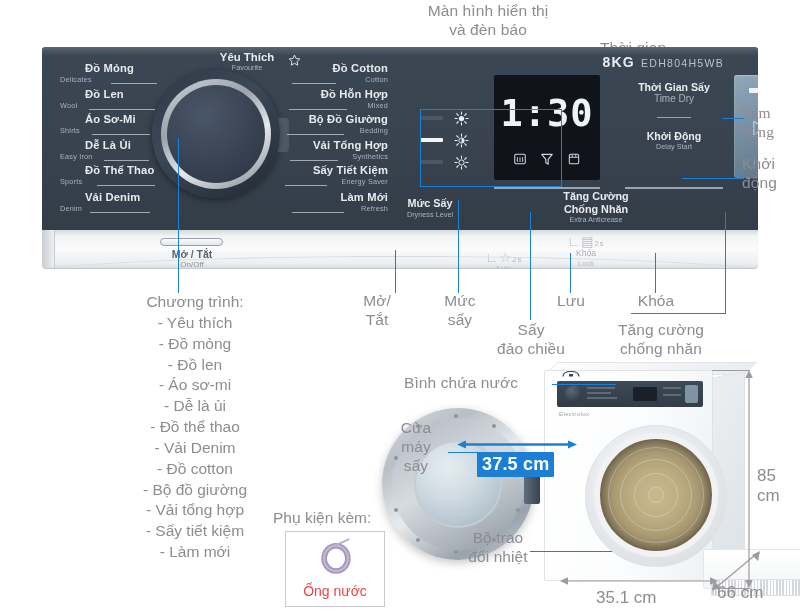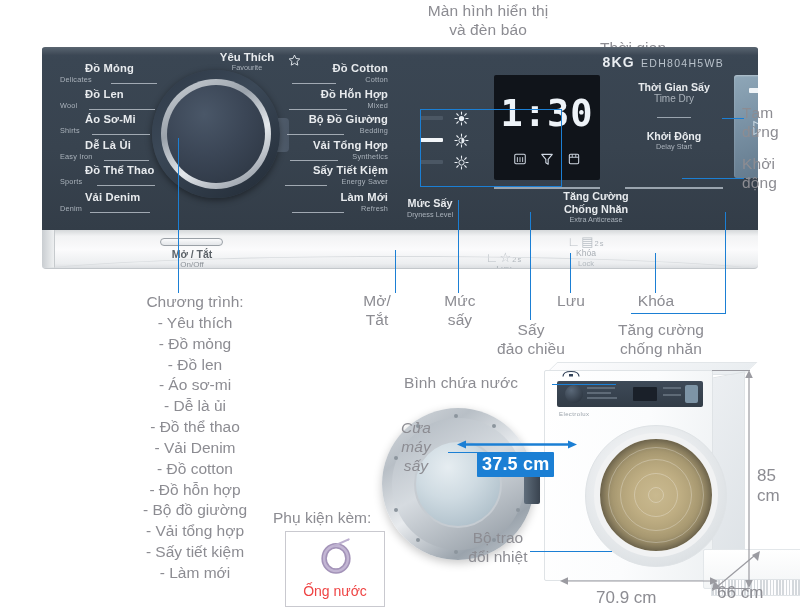--- a/index.html
+++ b/index.html
@@ -497,21 +497,21 @@
         <div class="en">Lock</div>
       </div>
     </div>
   </div>
 
   <div class="line hline" style="left:420px; top:109px; width:142px;"></div>
   <div class="line vline" style="left:420px; top:109px; height:78px;"></div>
   <div class="line vline" style="left:561px; top:109px; height:78px;"></div>
   <div class="line hline" style="left:420px; top:186px; width:142px;"></div>
 
-  <div class="anno" style="left:742px; top:104px; width:56px; text-align:left;">Tạm
+  <div class="anno" style="left:742px; top:104px; width:56px; text-align:left;font-family:Liberation Serif, serif;">Tạm
 dừng</div>
   <div class="line hline" style="left:722px; top:118px; width:22px;"></div>
 
   <div class="anno" style="left:742px; top:155px; width:56px; text-align:left;">Khởi
 động</div>
   <div class="line hline" style="left:682px; top:178px; width:62px;"></div>
 
   <div class="line vline" style="left:178px; top:138px; height:155px;"></div>
   <div class="line vline" style="left:395px; top:250px; height:43px;"></div>
   <div class="line vline" style="left:458px; top:200px; height:93px;"></div>
@@ -535,21 +535,20 @@
   <div id="proglist">
     <div class="hd">Chương trình:</div>
     <div>- Yêu thích</div>
     <div>- Đồ mỏng</div>
     <div>- Đồ len</div>
     <div>- Áo sơ-mi</div>
     <div>- Dễ là ủi</div>
     <div>- Đồ thể thao</div>
     <div>- Vải Denim</div>
     <div>- Đồ cotton</div>
-    <div>- Đồ hỗn hợp</div>
     <div>- Bộ đồ giường</div>
     <div>- Vải tổng hợp</div>
     <div>- Sấy tiết kiệm</div>
     <div>- Làm mới</div>
   </div>
 
   <div id="acc-title">Phụ kiện kèm:</div>
   <div id="acc-box">
     <svg id="acc-coil" viewBox="0 0 48 48">
       <ellipse cx="24" cy="27" rx="15" ry="16" fill="none" stroke="#a393b8" stroke-width="7"></ellipse>
@@ -625,33 +624,33 @@
   </svg>
   <div class="dimtxt" style="left:757px; top:466px;">85 cm</div>
   <div class="dimline" style="left:712px; top:370px; width:38px; height:1px;"></div>
   <div class="dimline" style="left:712px; top:588px; width:38px; height:1px;"></div>
 
   <svg style="position:absolute; left:560px; top:576px;" width="158" height="10">
     <line x1="6" y1="5" x2="152" y2="5" stroke="#9b9ba1" stroke-width="1.2"></line>
     <path d="M0 5 L8 1.2 L8 8.8 Z" fill="#9b9ba1"></path>
     <path d="M158 5 L150 1.2 L150 8.8 Z" fill="#9b9ba1"></path>
   </svg>
-  <div class="dimtxt" style="left:596px; top:588px;">70.9 cm</div>
+  <div class="dimtxt" style="left:596px; top:588px;">35.1 cm</div>
 
   <svg style="position:absolute; left:710px; top:550px;" width="52" height="42">
     <line x1="8" y1="36" x2="44" y2="6" stroke="#9b9ba1" stroke-width="1.2"></line>
     <path d="M2 41 L4 31 L10 37 Z" fill="#9b9ba1"></path>
     <path d="M50 1 L48 11 L42 5 Z" fill="#9b9ba1"></path>
   </svg>
   <div class="dimtxt" style="left:717px; top:583px;">66 cm</div>
 
   <div class="anno" style="left:404px; top:374px; width:170px; text-align:left;">Bình chứa nước</div>
   <div class="line hline" style="left:552px; top:384px; width:64px;"></div>
 
-  <div class="anno" style="left:386px; top:419px; width:60px;font-style:italic;">Cửa
+  <div class="anno" style="left:386px; top:419px; width:60px;">Cửa
 máy
 sấy</div>
   <div class="line hline" style="left:448px; top:452px; width:38px;"></div>
 
   <div class="anno" style="left:448px; top:529px; width:100px;">Bộ trao
 đổi nhiệt</div>
   <div class="line hline" style="left:530px; top:551px; width:82px;"></div>
 
 </div>
 

